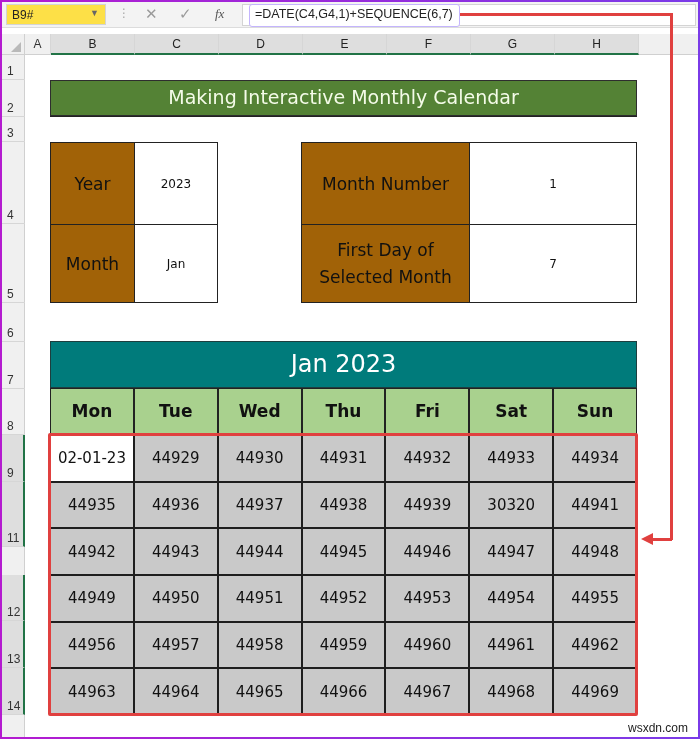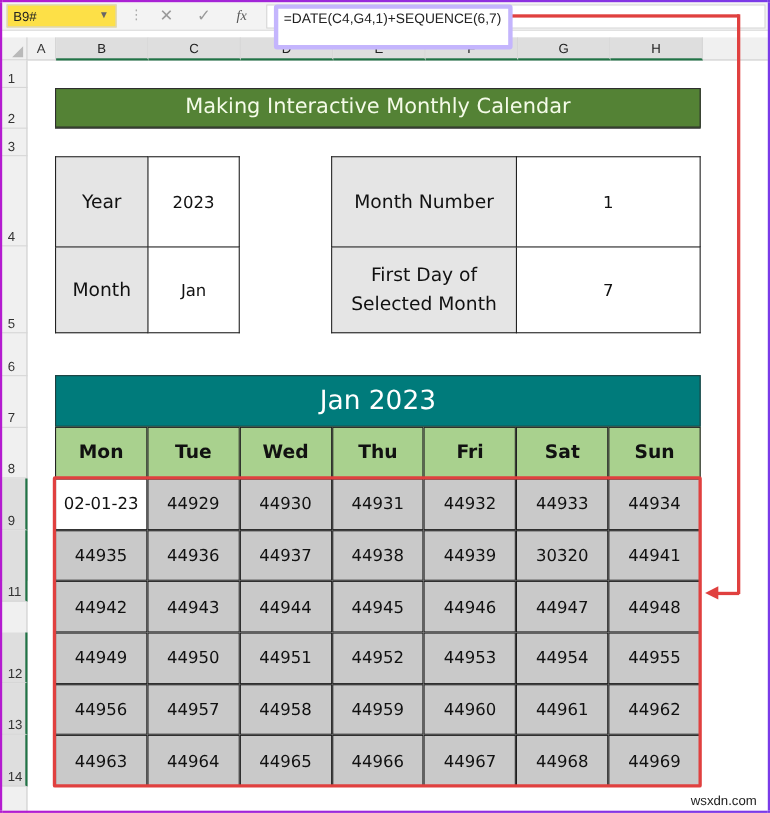--- a/index.html
+++ b/index.html
@@ -12,21 +12,21 @@
 
   
   .fbar { position: absolute; left: 2px; top: 2px; width: 696px; height: 26px; background: #f3f3f3; border-bottom: 1px solid #dcdcdc; }
   .namebox { position: absolute; left: 4px; top: 2px; width: 100px; height: 21px; background: #fde047; border: 1px solid #d4d4d4;
     font-family: "Liberation Sans", sans-serif; font-size: 12px; color:#222; padding: 3px 5px; }
   .namebox .caret { position: absolute; right: 6px; top: 3px; font-size: 9px; color: #666; }
   .sep-dots { position: absolute; left: 116px; top: 4px; color: #aaa; font-size: 12px; }
   .fbtn { position: absolute; top: 3px; font-size: 15px; color: #9a9a9a; font-family:"Liberation Sans", sans-serif; }
   .fx { position: absolute; left: 213px; top: 4px; font-family: "Liberation Serif", serif; font-style: italic; font-size: 13px; color:#555; }
   .finput { position: absolute; left: 240px; top: 2px; width: 454px; height: 22px; background: #fff; border: 1px solid #d4d4d4; }
-  .formula { position: absolute; left: 249px; top: 4px; height: 41px; padding: 2px 6px 0 5px; border: 4px solid #c4b5fd; border-radius: 3px;
+  .formula { position: absolute; left: 249px; top: 4px; height: 23px; padding: 2px 6px 0 5px; border: 1px solid #c4b5fd; border-radius: 3px;
     font-family: "Liberation Sans", sans-serif; font-size: 12.5px; color:#222; background:#fff; z-index: 5; white-space: nowrap; }
 
   
   .colhdr { position: absolute; left: 2px; top: 34px; height: 21px; width: 696px; background:#f0f0f0; border-bottom:1px solid #d0d0d0; }
   .colhdr .corner { position: absolute; left: 0; top: 0; width: 23px; height: 21px; border-right:1px solid #d0d0d0; }
   .colhdr .corner:after { content:""; position:absolute; right:3px; bottom:3px; border-left: 10px solid transparent; border-bottom: 10px solid #b9b9b9; }
   .col { position: absolute; top: 0; height: 21px; text-align: center; font-family: "Liberation Sans", sans-serif; font-size: 12px; color:#333; line-height: 21px; border-right:1px solid #d6d6d6; }
   .col.sel { background:#dedede; border-bottom: 2px solid #217346; color:#222; }
 
   
@@ -34,22 +34,22 @@
   .rh { position: absolute; left: 0; width: 23px; font-family: "Liberation Sans", sans-serif; font-size: 12px; color:#333; border-bottom:1px solid #d6d6d6; }
   .rh span { position: absolute; left: 5px; bottom: 1px; }
   .rh.sel { background:#dedede; border-right: 2px solid #217346; }
 
   
   .title { position: absolute; left: 50px; top: 80px; width: 587px; height: 36px; background: #548235; border: 1.5px solid #2e2e2e;
     color: #f4fbe8; text-align: center; font-family: "DejaVu Sans", sans-serif; font-size: 19px; line-height: 33px; box-shadow: 0 1px 0 #222; }
 
   .info { position: absolute; border-collapse: collapse; }
   .info td { border: 1.5px solid #222; text-align: center; font-family: "DejaVu Sans", sans-serif; color:#111; }
-  .info td.lbl { background: #e5e5e5; font-size: 17px; }
-  .info td.val { background: #fff; font-size: 15px; }
+  .info td.lbl { background: #a16207; font-size: 17px; }
+  .info td.val { background: #fff; font-size: 12px; }
 
   
   .calhead { position: absolute; left: 50px; top: 341px; width: 587px; height: 47px; background: #007b7b; border: 1.5px solid #1e3e3e;
     color:#fff; text-align:center; font-family:"DejaVu Sans", sans-serif; font-size: 24px; line-height: 44px; }
   .days { position: absolute; left: 50px; top: 388px; width: 587px; height: 47px; display: grid; grid-template-columns: repeat(7, 1fr); }
   .days div { background:#a9d18e; border: 1px solid #222; text-align:center; font-family:"DejaVu Sans", sans-serif; font-size: 17px; line-height: 45px; color:#111;font-weight:bold; }
   .grid { position: absolute; left: 50px; top: 435px; width: 587px; height: 280px; display: grid; grid-template-columns: repeat(7, 1fr); grid-template-rows: repeat(6, 1fr); }
   .grid div { background:#c9c9c9; border: 1px solid #1e1e1e; text-align:center; font-family:"DejaVu Sans", sans-serif; font-size: 15px; color:#111;
     display:flex; align-items:center; justify-content:center; }
   .grid div.first { background:#fff; }

